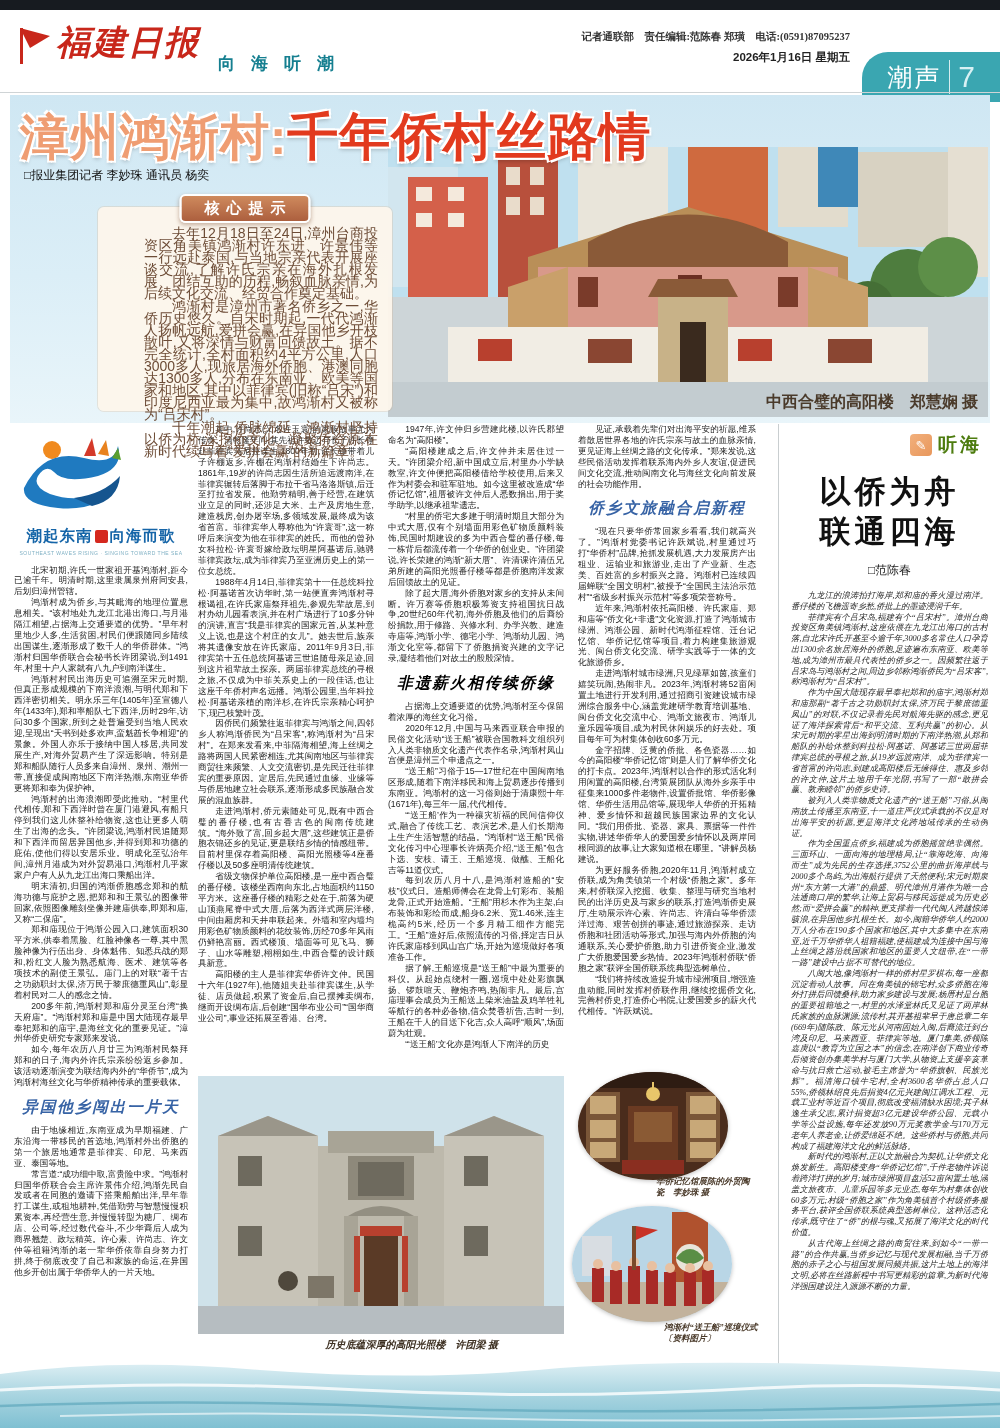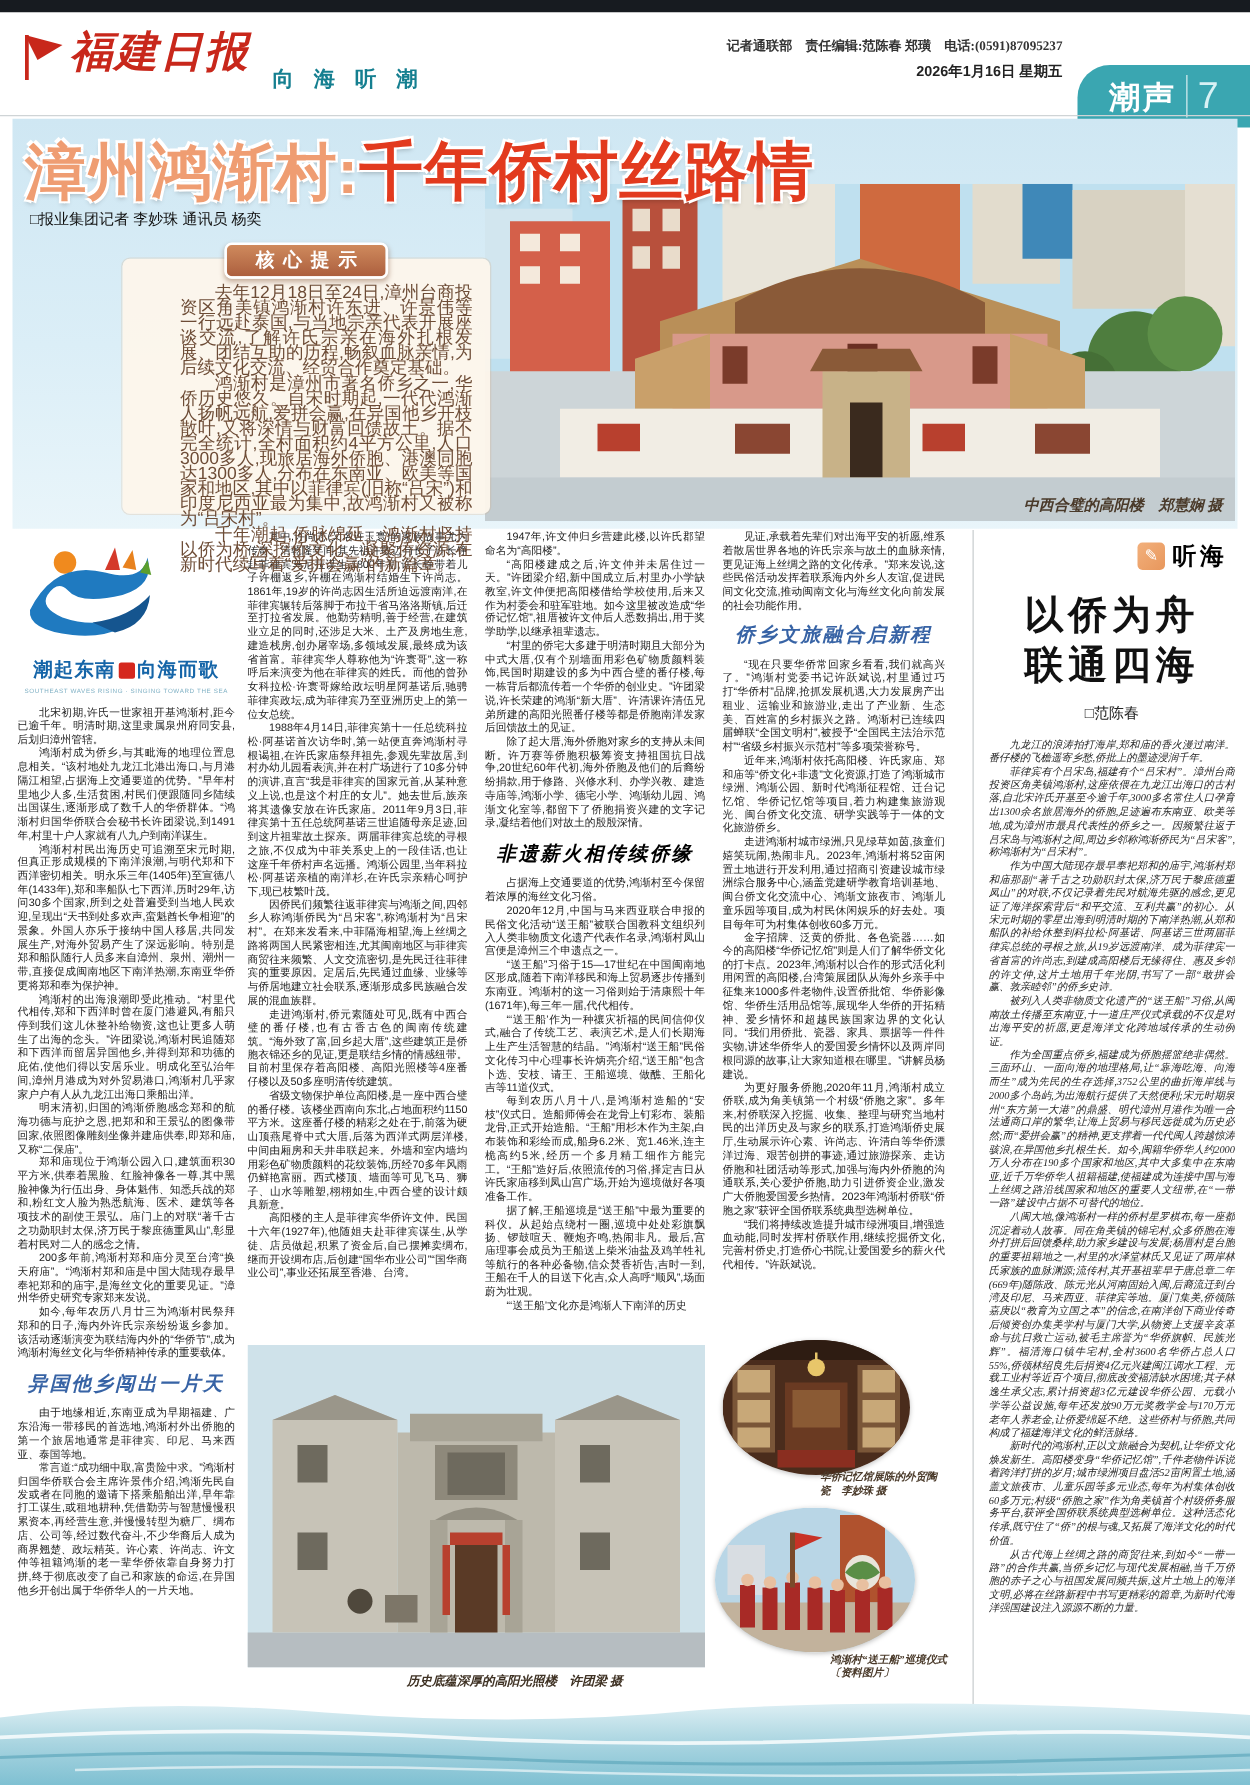--- a/index.html
+++ b/index.html
@@ -13,21 +13,21 @@
   .mast-logo { position:absolute; left:18px; top:16px; display:flex; align-items:flex-start; }
   .paper-name { font-family:"Liberation Serif","DejaVu Serif",serif; font-weight:bold; font-style:italic;
     font-size:34px; color:#c8271b; letter-spacing:2px; line-height:1; margin-left:4px; }
   .section-name { position:absolute; left:218px; top:42px; font-size:17px; font-weight:bold;
     color:#157f90; letter-spacing:16px; }
   .mast-right { position:absolute; right:150px; top:20px; text-align:right; }
   .editor-line { font-size:10.5px; color:#333; font-family:"Liberation Serif","DejaVu Serif",serif; font-weight:bold; }
   .date-line { font-size:11.5px; color:#222; margin-top:6px; font-weight:bold; }
   .pageflag { position:absolute; right:0; top:42px; width:138px; height:50px; background:#3aa6b1;
     border-radius:26px 0 0 6px; display:flex; align-items:center; justify-content:center; gap:8px; }
-  .pageflag .sec { color:#fff; font-size:25px; font-weight:bold; letter-spacing:2px; }
+  .pageflag .sec { color:#fff; font-size:25px; font-weight:normal; letter-spacing:2px; }
   .pageflag .bar { width:1px; height:34px; background:rgba(255,255,255,.8); }
   .pageflag .num { color:#d8f1f4; font-size:30px; font-weight:normal; }
   .mast-rule { position:absolute; top:92px; left:0; width:1000px; height:1px; background:#cfd4d6; }
 
   
   .banner { position:absolute; top:95px; left:10px; width:980px; height:328px;
     background:linear-gradient(180deg,#cfe7f3 0%,#dbeef7 55%,#e9f5fa 100%); }
   .headline { position:absolute; left:10px; top:8px; white-space:nowrap; font-weight:bold;
     font-family:"Liberation Sans","DejaVu Sans",sans-serif; z-index:5; }
   .headline .pfx { font-size:49px; color:#ef9d72; letter-spacing:1px;
@@ -39,22 +39,22 @@
   .core-box { position:absolute; left:88px; top:112px; width:294px; height:204px;
     background:rgba(253,246,235,.95); border-radius:6px; box-shadow:0 0 0 1px rgba(210,170,130,.25);
     padding:20px 14px 10px 14px; z-index:4; }
   .core-label { position:absolute; top:-13px; left:50%; transform:translateX(-50%);
     background:linear-gradient(180deg,#cf8a5d,#ac5f3e); color:#fff; font-weight:bold; font-size:15px;
     letter-spacing:7px; padding:3px 16px 3px 23px; border:2px solid #fff; border-radius:6px;
     box-shadow:0 2px 4px rgba(120,70,40,.4); white-space:nowrap; }
   .core-body p { font-size:14px; line-height:12.1px; color:#6d4c36; text-align:justify; text-indent:2em;margin-left:32px; }
 
   .photo-main { position:absolute; right:2px; top:52px; width:600px; height:270px; overflow:hidden; }
-  .photo-caption-main { position:absolute; right:10px; bottom:4px; font-size:12px; color:#4a3a2a;
-    font-family:"Liberation Serif","DejaVu Serif",serif; font-style:italic; font-weight:bold; z-index:6; }
+  .photo-caption-main { position:absolute; right:10px; bottom:4px; font-size:16px; color:#4a3a2a;
+    font-family:"Liberation Serif","DejaVu Serif",serif; font-weight:bold; z-index:6; }
 
   
   .body-area { position:absolute; top:424px; left:12px; width:976px; height:946px; }
   .ncol { position:absolute; top:0; overflow:hidden; }
   #col1 { left:2px;  width:174px; height:940px; }
   #col2 { left:186px; width:176px; height:644px; }
   #col3 { left:376px; width:176px; height:644px; }
   #col4 { left:566px; width:178px; height:644px; }
   .ncol p, .sb-body p { font-size:8.6px; line-height:10.9px; text-align:justify; text-indent:2em; color:#1c1c1c; }
   .col-subhead { text-align:center; font-family:"Liberation Serif","DejaVu Serif",serif; font-style:italic;
@@ -83,21 +83,21 @@
     font-style:italic; font-weight:bold; line-height:11px; }
   #ovalcap1 { position:absolute; top:104px; left:84px; width:100px; text-align:left; }
   #ovalcap2 { position:absolute; top:250px; left:92px; width:96px; }
 
   
   .sidebar { position:absolute; left:766px; top:0; width:210px; height:946px; padding-left:12px;
     border-left:1px solid #c9ced0; }
   .sb-badge { display:flex; justify-content:flex-end; align-items:center; gap:6px; margin:8px 6px 14px 0; }
   .sb-badge .bicon { width:22px; height:22px; background:linear-gradient(135deg,#f2b07c,#e8975c);
     border-radius:4px; color:#fff; font-size:13px; display:flex; align-items:center; justify-content:center; }
-  .sb-badge .btxt { color:#000000; font-weight:bold; font-size:19px; letter-spacing:3px;
+  .sb-badge .btxt { color:#4d7c0f; font-weight:bold; font-size:19px; letter-spacing:3px;
     font-family:"Liberation Serif","DejaVu Serif",serif; }
   .sb-title { text-align:center; font-family:"Liberation Serif","DejaVu Serif",serif; font-weight:bold;
     font-size:31px; color:#111; line-height:40px; letter-spacing:4px; }
   .sb-author { text-align:center; font-size:12px; color:#222; margin:10px 0 12px 0; }
   .sb-body { height:760px; overflow:hidden; }
   .sb-body p { font-family:"Liberation Serif","DejaVu Serif",serif; font-style:italic;
     font-size:8.3px; line-height:10.8px; color:#262626; }
 
   
   .water { position:absolute; left:0; top:1356px; width:1000px; height:72px; }

